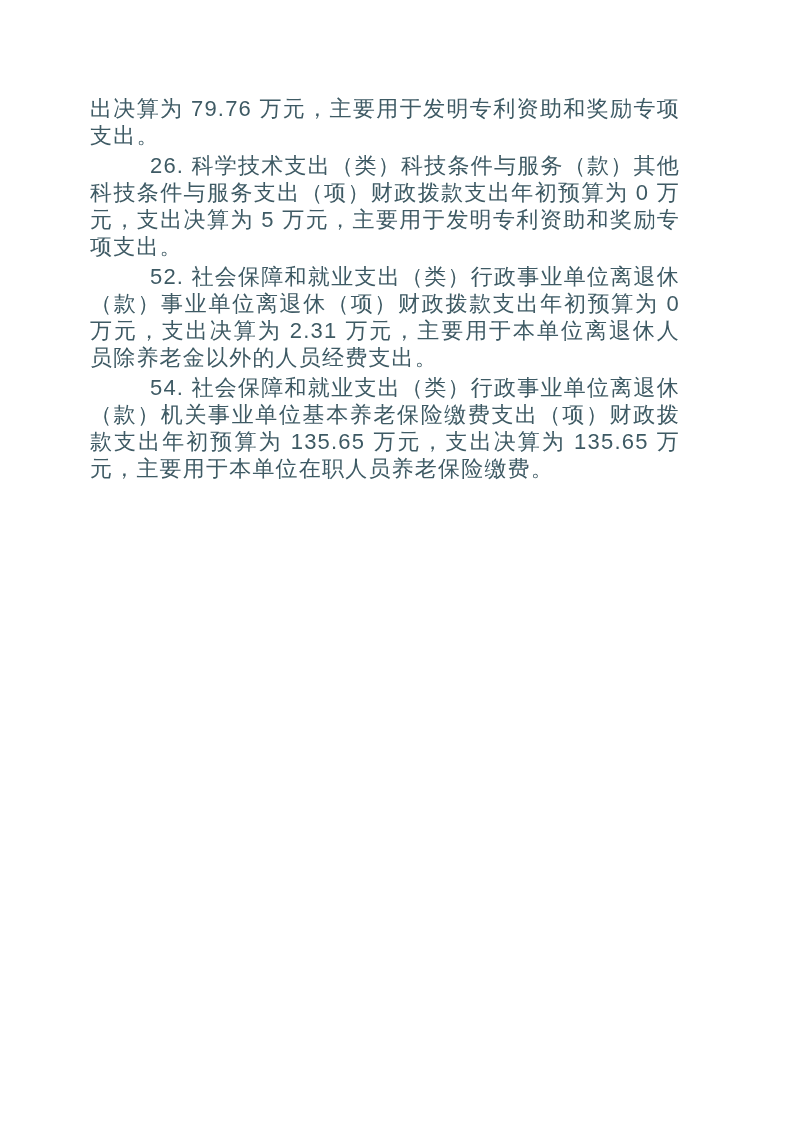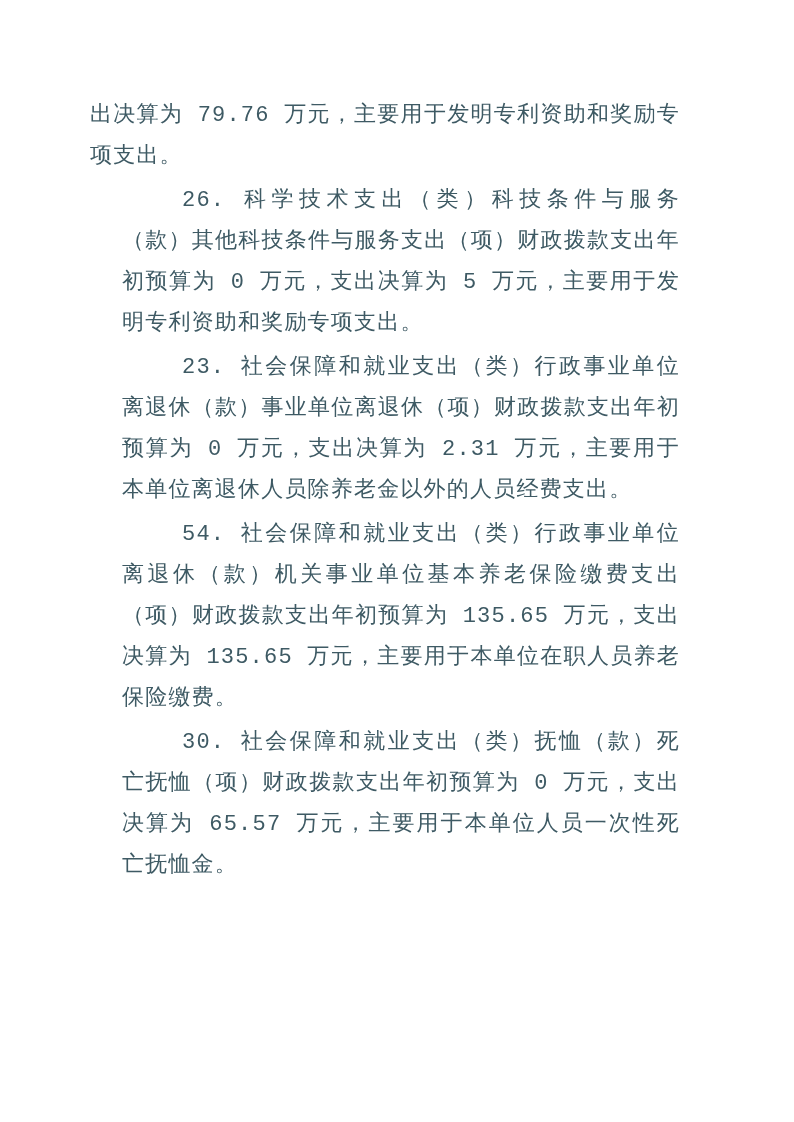--- a/index.html
+++ b/index.html
@@ -19,38 +19,36 @@
     background: var(--page-bg);
     overflow: hidden;
   }
   .doc {
     position: absolute;
     top: 95px;
     left: 90px;
     width: 590px;
   }
   .doc p {
-    font-family: Liberation Mono, monospace;
+    font-family: Liberation Sans, sans-serif;
     font-size: 22px;
-    line-height: 41px;
+    line-height: 27px;
     letter-spacing: 1.2px;
     color: var(--text-color);
     text-align: justify;
     margin: 0 0 3px 0;
     word-break: break-all;
   }
   .doc p.indent {
     text-indent: 60px;
-    margin-left: 32px;
   }
 </style>
 </head>
 <body>
 
 <div class="page">
   <div class="doc">
     <p>出决算为 79.76 万元，主要用于发明专利资助和奖励专项支出。</p>
     <p class="indent">26. 科学技术支出（类）科技条件与服务（款）其他科技条件与服务支出（项）财政拨款支出年初预算为 0 万元，支出决算为 5 万元，主要用于发明专利资助和奖励专项支出。</p>
-    <p class="indent">23. 社会保障和就业支出（类）行政事业单位离退休（款）事业单位离退休（项）财政拨款支出年初预算为 0 万元，支出决算为 2.31 万元，主要用于本单位离退休人员除养老金以外的人员经费支出。</p>
+    <p class="indent">52. 社会保障和就业支出（类）行政事业单位离退休（款）事业单位离退休（项）财政拨款支出年初预算为 0 万元，支出决算为 2.31 万元，主要用于本单位离退休人员除养老金以外的人员经费支出。</p>
     <p class="indent">54. 社会保障和就业支出（类）行政事业单位离退休（款）机关事业单位基本养老保险缴费支出（项）财政拨款支出年初预算为 135.65 万元，支出决算为 135.65 万元，主要用于本单位在职人员养老保险缴费。</p>
-    <p class="indent">30. 社会保障和就业支出（类）抚恤（款）死亡抚恤（项）财政拨款支出年初预算为 0 万元，支出决算为 65.57 万元，主要用于本单位人员一次性死亡抚恤金。</p>
   </div>
 </div>
 
 </body></html>

